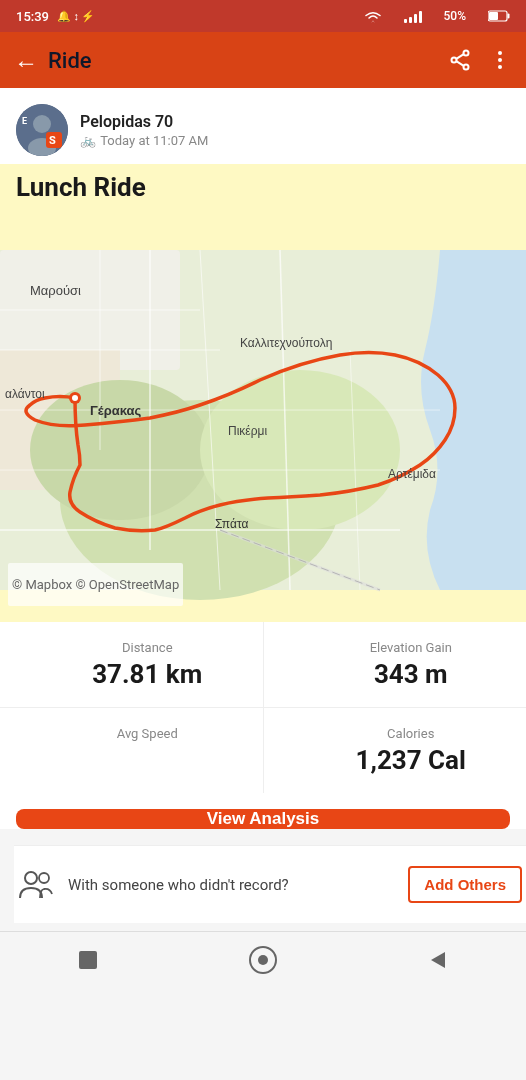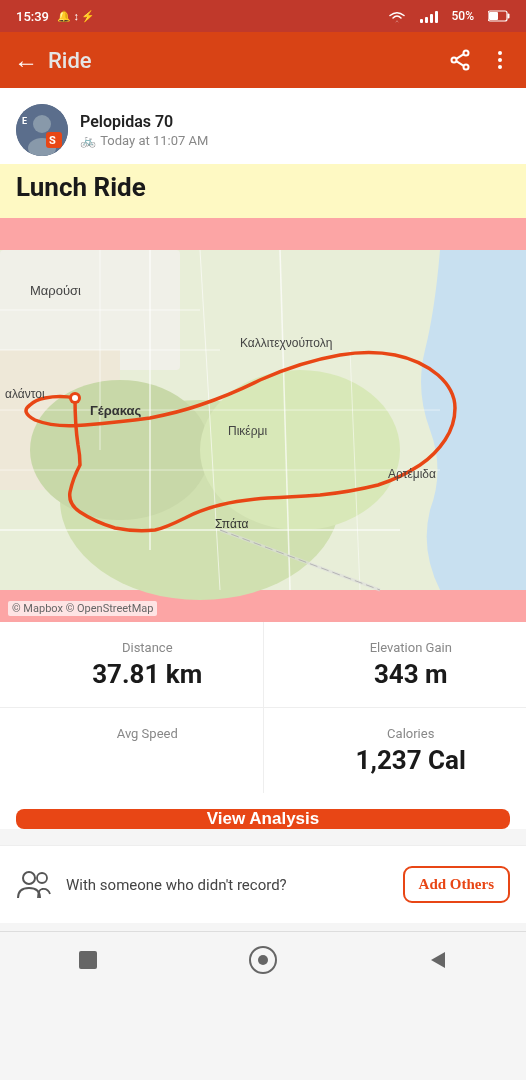--- a/index.html
+++ b/index.html
@@ -19,34 +19,34 @@
       color: white;
       display: flex;
       justify-content: space-between;
       align-items: center;
       padding: 0 16px;
       height: 32px;
       font-size: 13px;
       font-weight: 500;
     }
     .status-left { display: flex; align-items: center; gap: 4px; }
-    .status-right { display: flex; align-items: center; gap: 14px; font-size: 12px; }
+    .status-right { display: flex; align-items: center; gap: 22px; font-size: 12px; }
 
     
     .top-nav {
       background: #d84315;
       color: white;
       display: flex;
       align-items: center;
       justify-content: space-between;
       padding: 0 14px;
       height: 56px;
     }
     .top-nav-left { display: flex; align-items: center; gap: 10px; }
-    .top-nav-title { font-size: 22px; font-weight: 500; color: #e5e5e5; }
+    .top-nav-title { font-size: 22px; font-weight: 500; color: #0f172a; }
     .top-nav-actions { display: flex; align-items: center; gap: 16px; }
     .nav-icon { color: white; cursor: pointer; font-size: 20px; }
 
     
     .card {
       background: white;
       margin: 0;
     }
 
     
@@ -87,21 +87,21 @@
       font-weight: 700;
       color: #1a1a1a;
     }
 
     
     .map-container {
       width: 100%;
       height: 404px;
       position: relative;
       overflow: hidden;
-      background: #fca5a5;
+      background: #fef9c3;
     }
 
     
     .map-svg {
       width: 100%;
       height: 100%;
     }
 
     
     .stats-section {
@@ -150,42 +150,42 @@
       cursor: pointer;
       display: block;
       text-align: center;
     }
 
     
     .with-someone {
       background: white;
       display: flex;
       align-items: center;
-      padding: 20px 16px;
+      padding: 20px 4px;
       gap: 14px;
       border-top: 1px solid #eee;
+      margin-left: 14px;
     }
 
     .with-someone-text {
       flex: 1;
       font-size: 15px;
       color: #444;
     }
 
     .add-others-btn {
       border: 2px solid #e84615;
       color: #e84615;
       background: white;
-      border-radius: 9px;
+      border-radius: 4px;
       padding: 8px 14px;
       font-size: 15px;
       font-weight: 600;
       cursor: pointer;
       white-space: nowrap;
-      font-family: Liberation Serif, serif;
     }
 
     
     .bottom-nav {
       background: #f5f5f5;
       display: flex;
       justify-content: space-around;
       align-items: center;
       height: 56px;
       border-top: 1px solid #ddd;
@@ -217,26 +217,26 @@
     .route-path {
       fill: none;
       stroke: #e84615;
       stroke-width: 3.5;
       stroke-linecap: round;
       stroke-linejoin: round;
     }
 
     .map-credit {
       position: absolute;
-      bottom: 6px;
+      bottom: 16px;
       left: 8px;
-      font-size: 11px;
+      font-size: 13px;
       color: #666;
       background: rgba(255,255,255,0.7);
-      padding: 1px 4px;
+      padding: 14px 4px;
       border-radius: 2px;
     }
   </style>
 </head>
 <body>
 
 <div class="status-bar">
   <div class="status-left">
     <span>15:39</span>
     <span style="margin-left:4px; font-size:11px;">🔔 ↕ ⚡</span>

